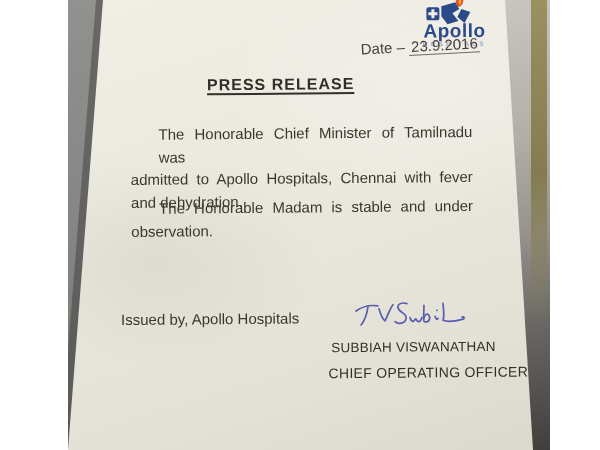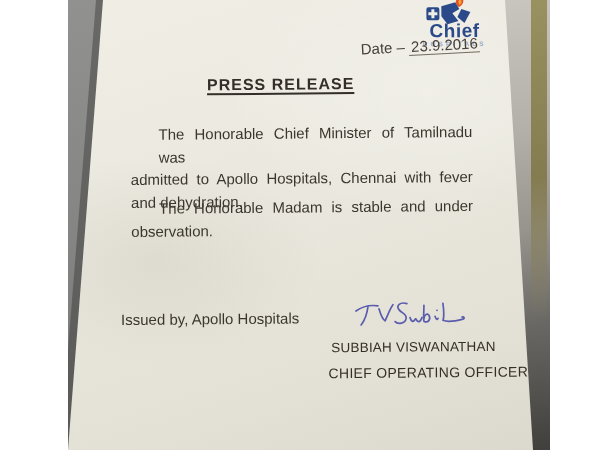--- a/index.html
+++ b/index.html
@@ -90,21 +90,21 @@
           <path d="M38,0 C34.5,3.5 35,7.5 38.5,10 C43,8 44.5,3.5 41.5,0 C41,2.2 39.5,2.6 38,0 Z" fill="#e4521d"></path>
           <path d="M39,2.5 C37.8,4.2 38,6.5 39.4,7.8 C41.3,6.8 41.8,4.4 40.6,2.6 Z" fill="#f2a23c"></path>
 
           <rect x="6" y="10" width="13" height="13" rx="2" fill="#2b4a8a"></rect>
           <rect x="11" y="12" width="3" height="9" fill="#efede4"></rect>
           <rect x="8" y="15" width="9" height="3" fill="#efede4"></rect>
 
           <path d="M21,9 L35,5 L39,12 L32,16 L38,24 L27,27 L21,19 Z" fill="#2b4a8a"></path>
           <path d="M41,12 L50,15 L44,26 L37,20 Z" fill="#2b4a8a"></path>
         </svg>
-        <div class="brand">Chief</div>
+        <div class="brand">Apollo</div>
         <div class="brand-sub">HOSPITALS</div>
       </div>
 
       <div class="date-line">
         <span>Date –</span>
         <span class="date-value">23.9.2016</span>
       </div>
 
       <div class="title">PRESS RELEASE</div>
 

